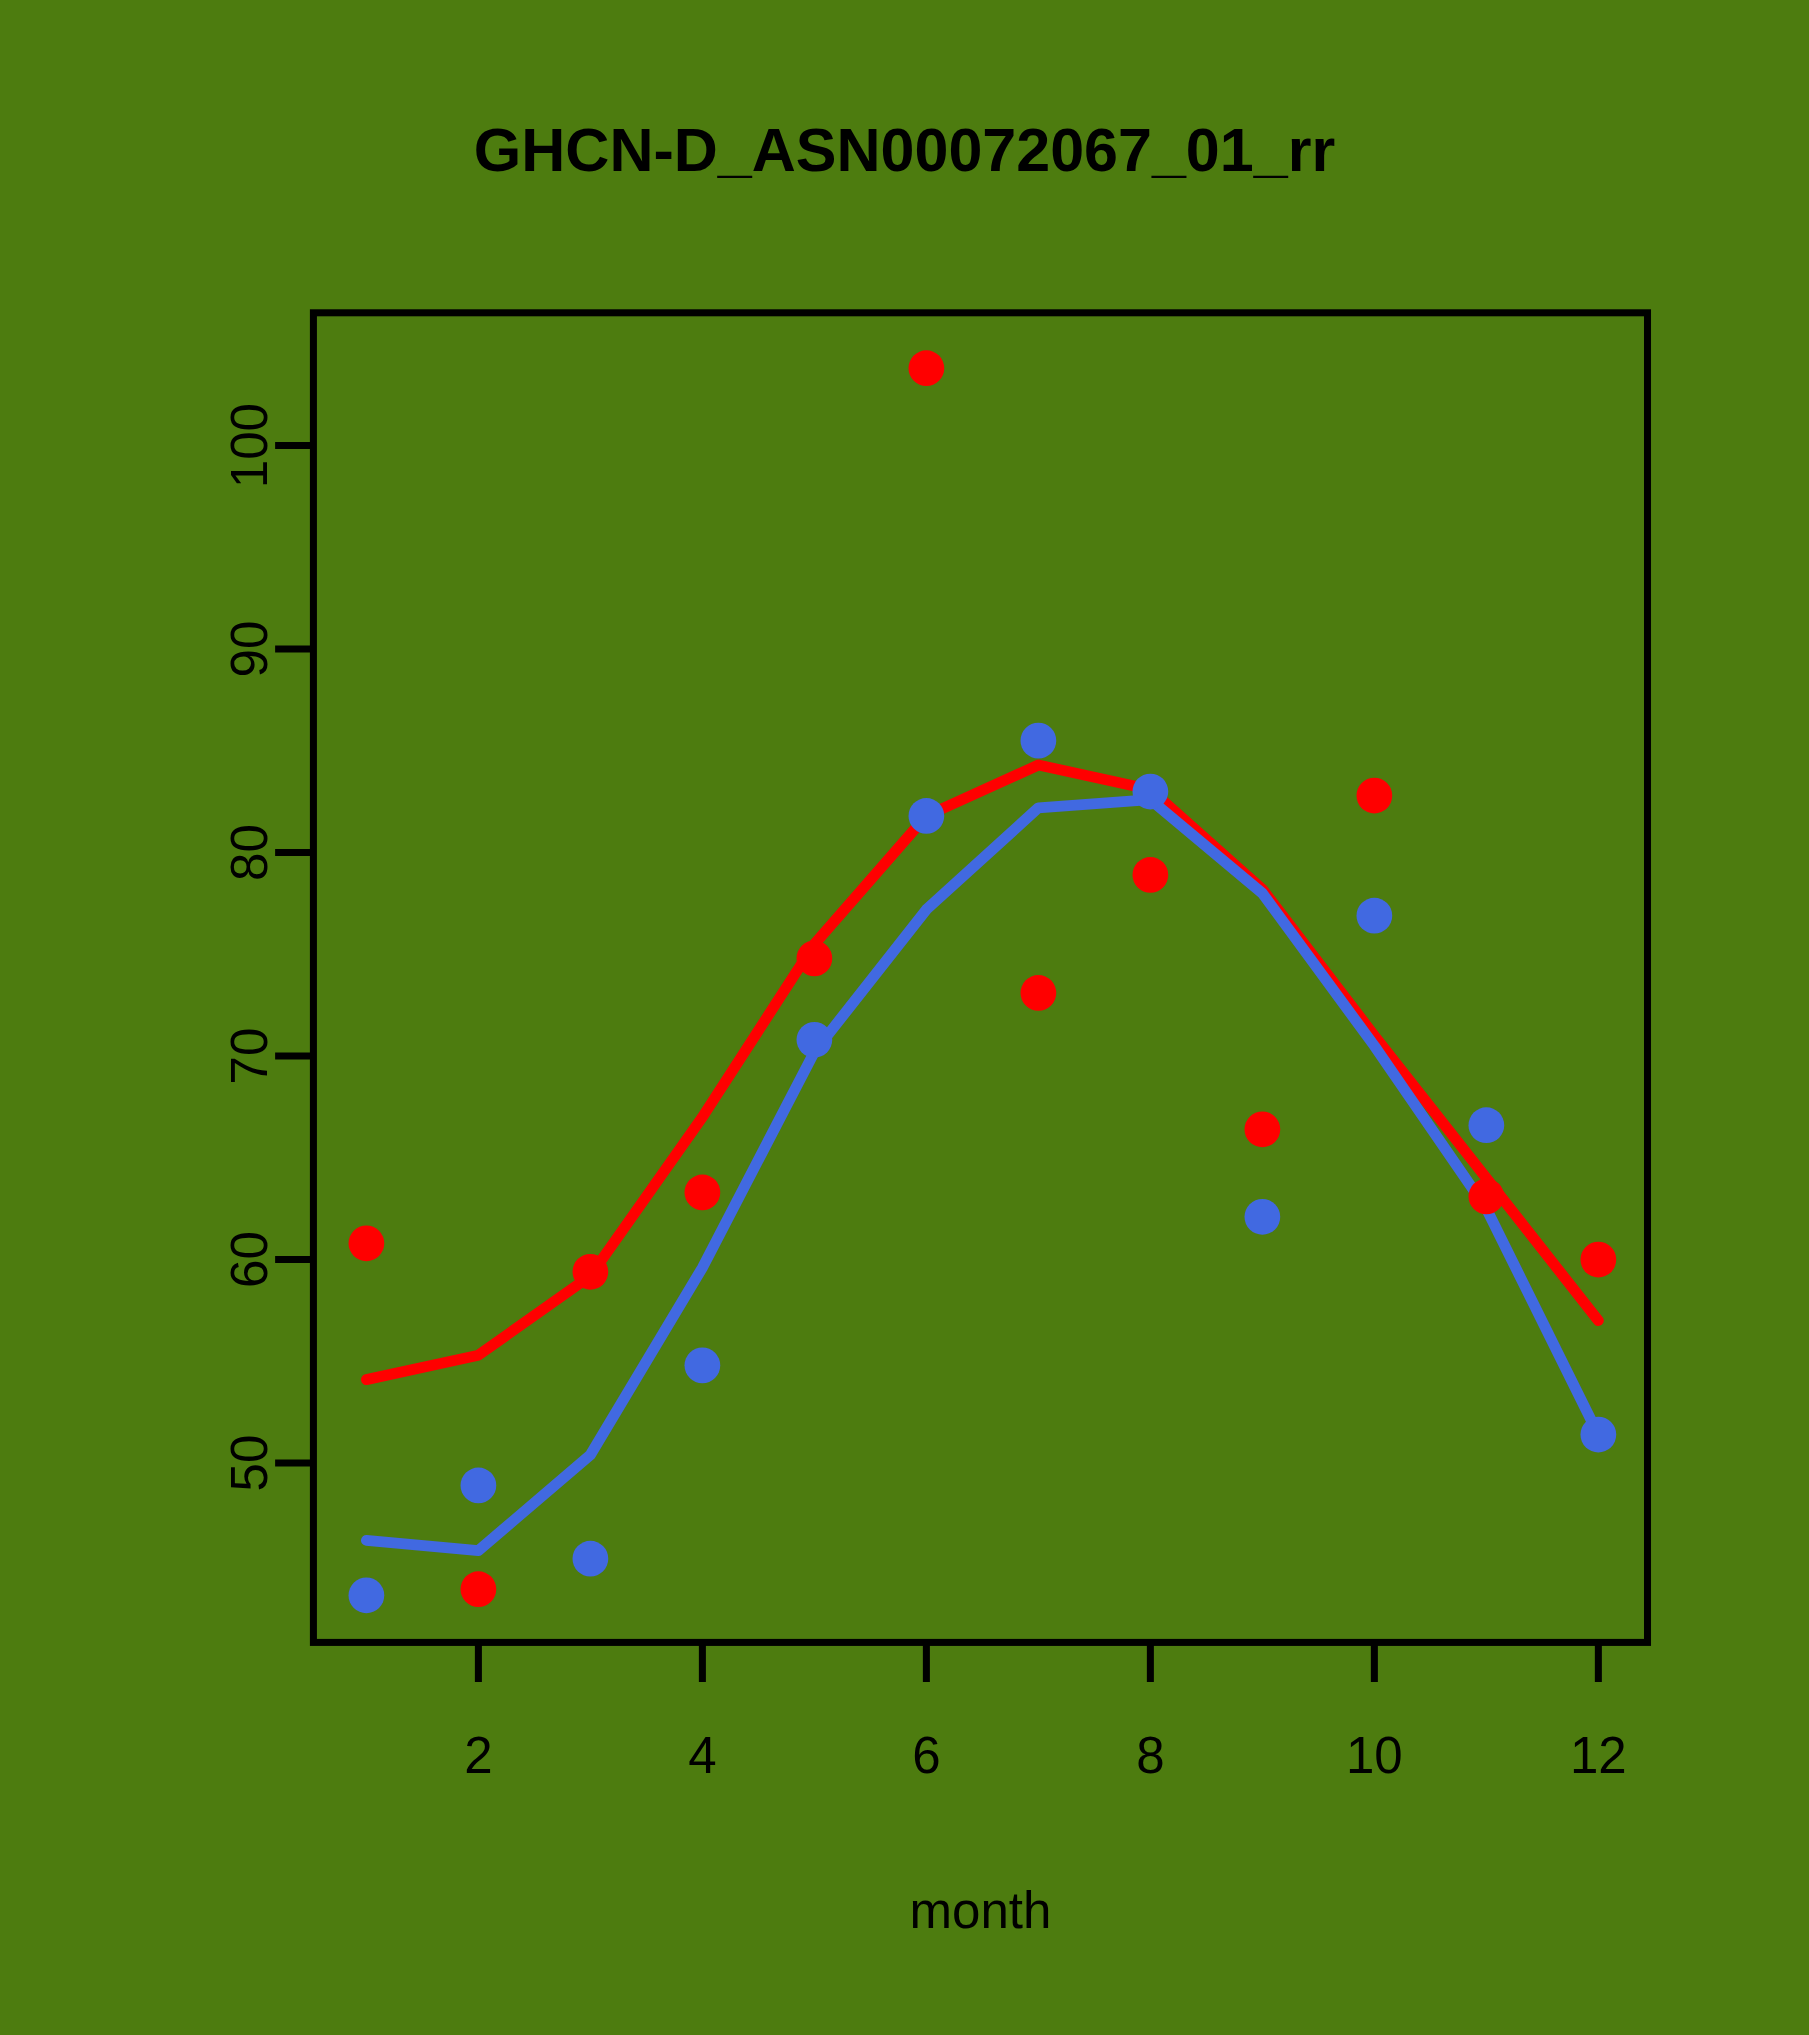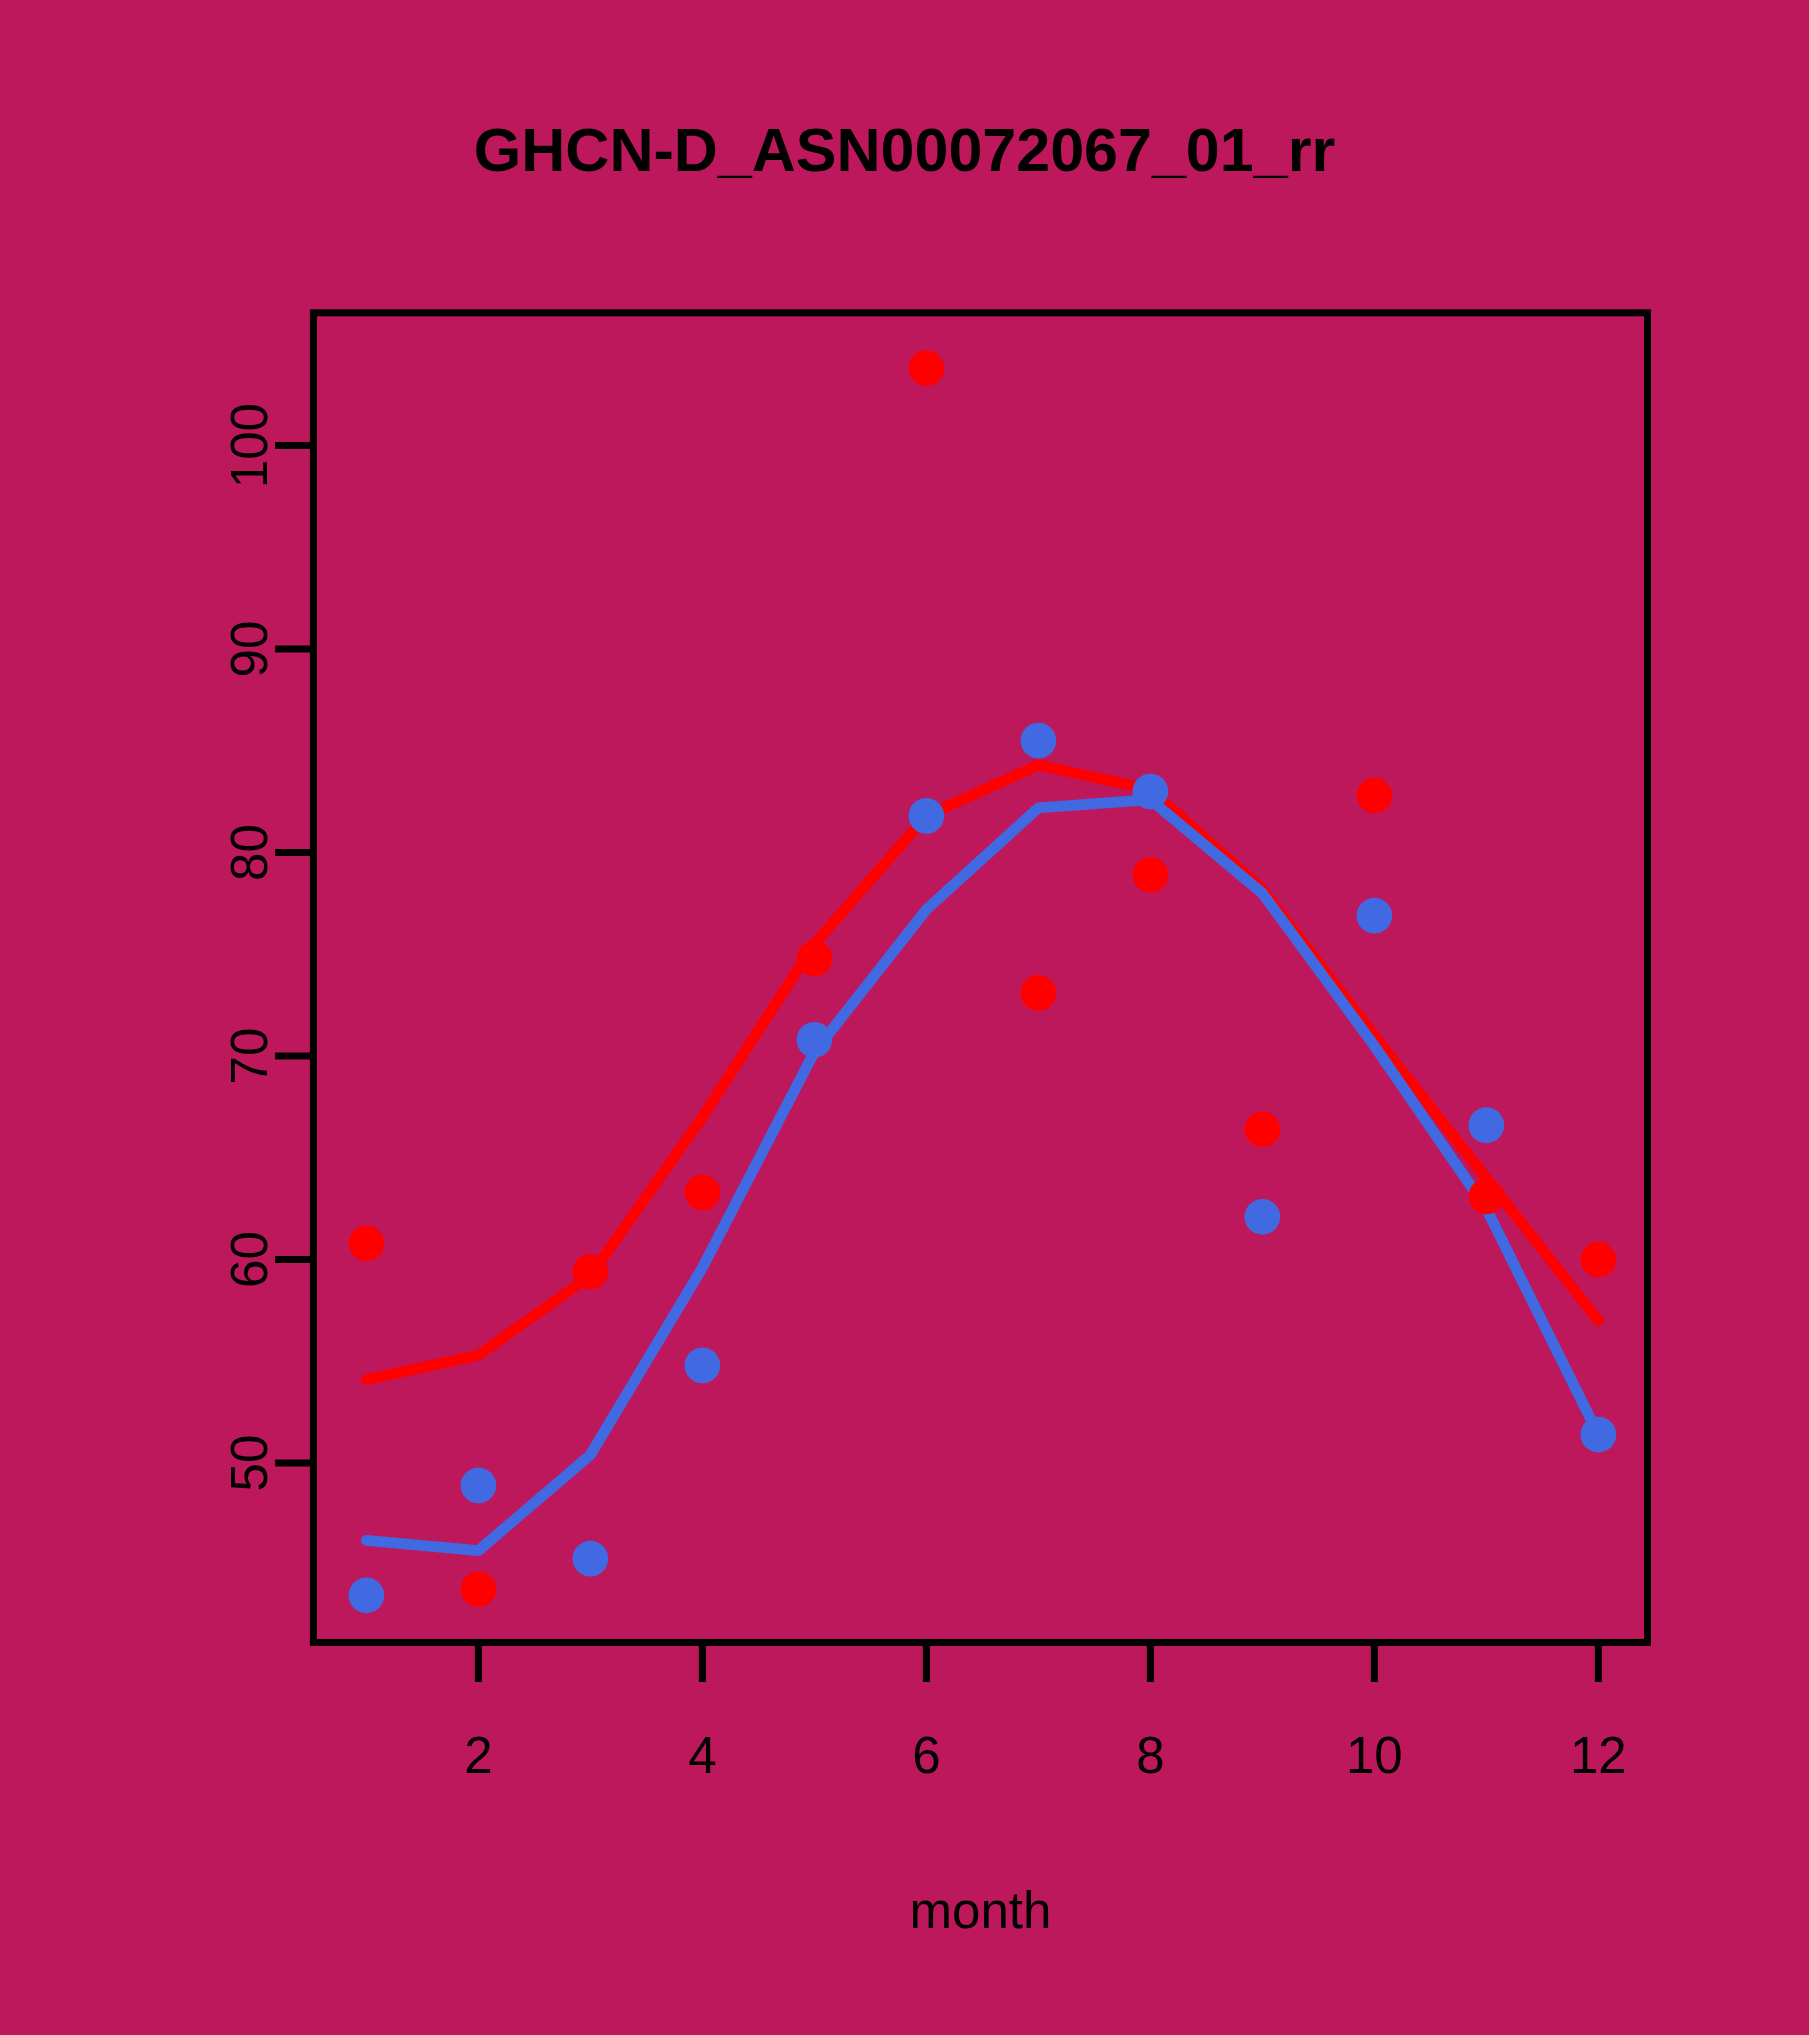--- a/index.html
+++ b/index.html
@@ -1,17 +1,17 @@
 <!DOCTYPE html>
 <html style="font-size:10.2px"><head>
 <meta charset="utf-8">
 <style>
   html,body{margin:0;padding:0;background:#ffffff;}
   body{width:1809px;height:2035px;font-family:"Liberation Sans",sans-serif;color:#000;overflow:hidden;}
-  #root{position:relative;width:1809px;height:2035px;background:#be185d;}
+  #root{position:relative;width:1809px;height:2035px;background:#4d7c0f;}
   #chart-title{
     position:absolute;left:0;top:115px;width:1809px;text-align:center;
     font-size:61px;font-weight:bold;letter-spacing:0px;color:#000;
     font-family:"Liberation Sans",sans-serif;
   }
   #plot-svg{position:absolute;left:0;top:0;width:1809px;height:2035px;}
   .axis-tick-label{font-size:80px;fill:#000;font-family:"Liberation Sans",sans-serif;}
   .axis-title{font-size:80px;fill:#000;font-family:"Liberation Sans",sans-serif;}
 </style>
 </head>

